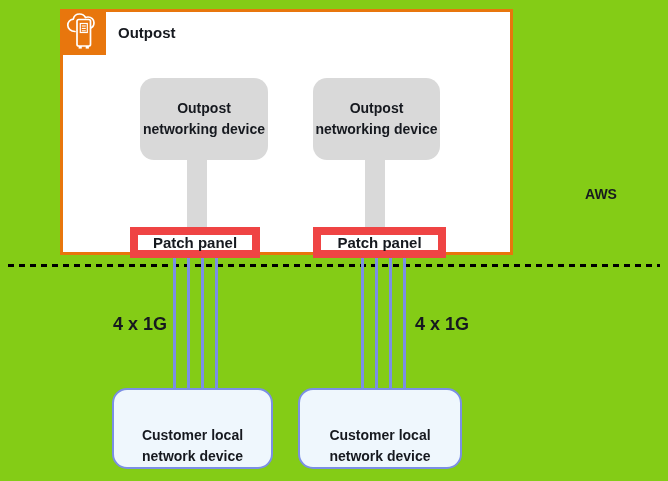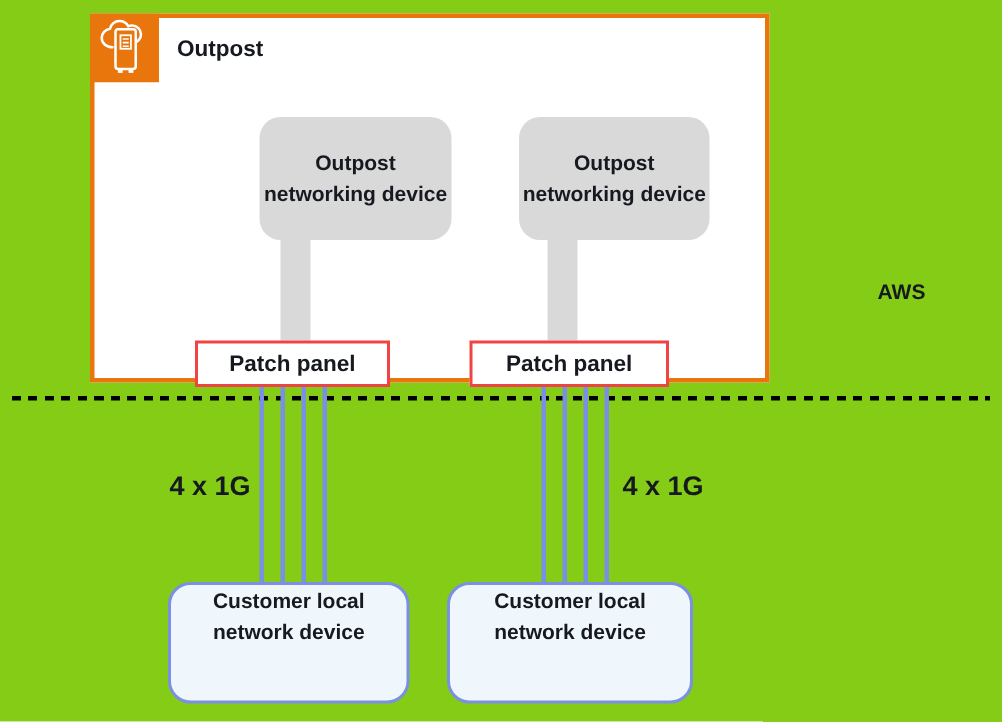--- a/index.html
+++ b/index.html
@@ -34,37 +34,36 @@
   }
   .nd-box {
     position: absolute;
     top: 78px; height: 82px;
     background: #d9d9d9;
     border-radius: 14px;
     display: flex; align-items: center; justify-content: flex-start;
     text-align: center;
     font-size: 14px; font-weight: bold; line-height: 21px;
     z-index: 2;
-    margin-left: 33px;
   }
   .nd-1 { left: 140px; width: 128px; }
   .nd-2 { left: 313px; width: 127px; }
   .stem {
     position: absolute;
     top: 158px; height: 71px; width: 20px;
     background: #d9d9d9;
     z-index: 1;
   }
   .stem-1 { left: 187px; }
   .stem-2 { left: 365px; }
   .patch-panel {
     position: absolute;
     top: 227px; height: 31px;
     background: #ffffff;
-    border: 2px solid #ef4444;
+    border: 8px solid #ef4444;
     display: flex; align-items: center; justify-content: center;
     font-size: 15px; font-weight: bold;
     z-index: 4;
   }
   .pp-1 { left: 130px; width: 130px; }
   .pp-2 { left: 313px; width: 133px; }
   .divider {
     position: absolute;
     left: 8px; top: 264px;
     width: 652px; height: 3px;
@@ -85,21 +84,21 @@
     z-index: 3;
   }
   .link-label-left { left: 105px; text-align: right; }
   .link-label-right { left: 415px; text-align: left; }
   .customer-box {
     position: absolute;
     top: 388px; height: 81px;
     background: #eff7fd;
     border: 2px solid #7b8fe4;
     border-radius: 15px;
-    display: flex; align-items: flex-start; justify-content: center;
+    display: flex; align-items: flex-end; justify-content: center;
     text-align: center;
     font-size: 14px; font-weight: bold; line-height: 21px;
     z-index: 4;
     padding: 0 14px;
   }
   .cust-1 { left: 112px; width: 161px; }
   .cust-2 { left: 298px; width: 164px; }
   .zone-label {
     position: absolute;
     left: 558px; width: 86px;

